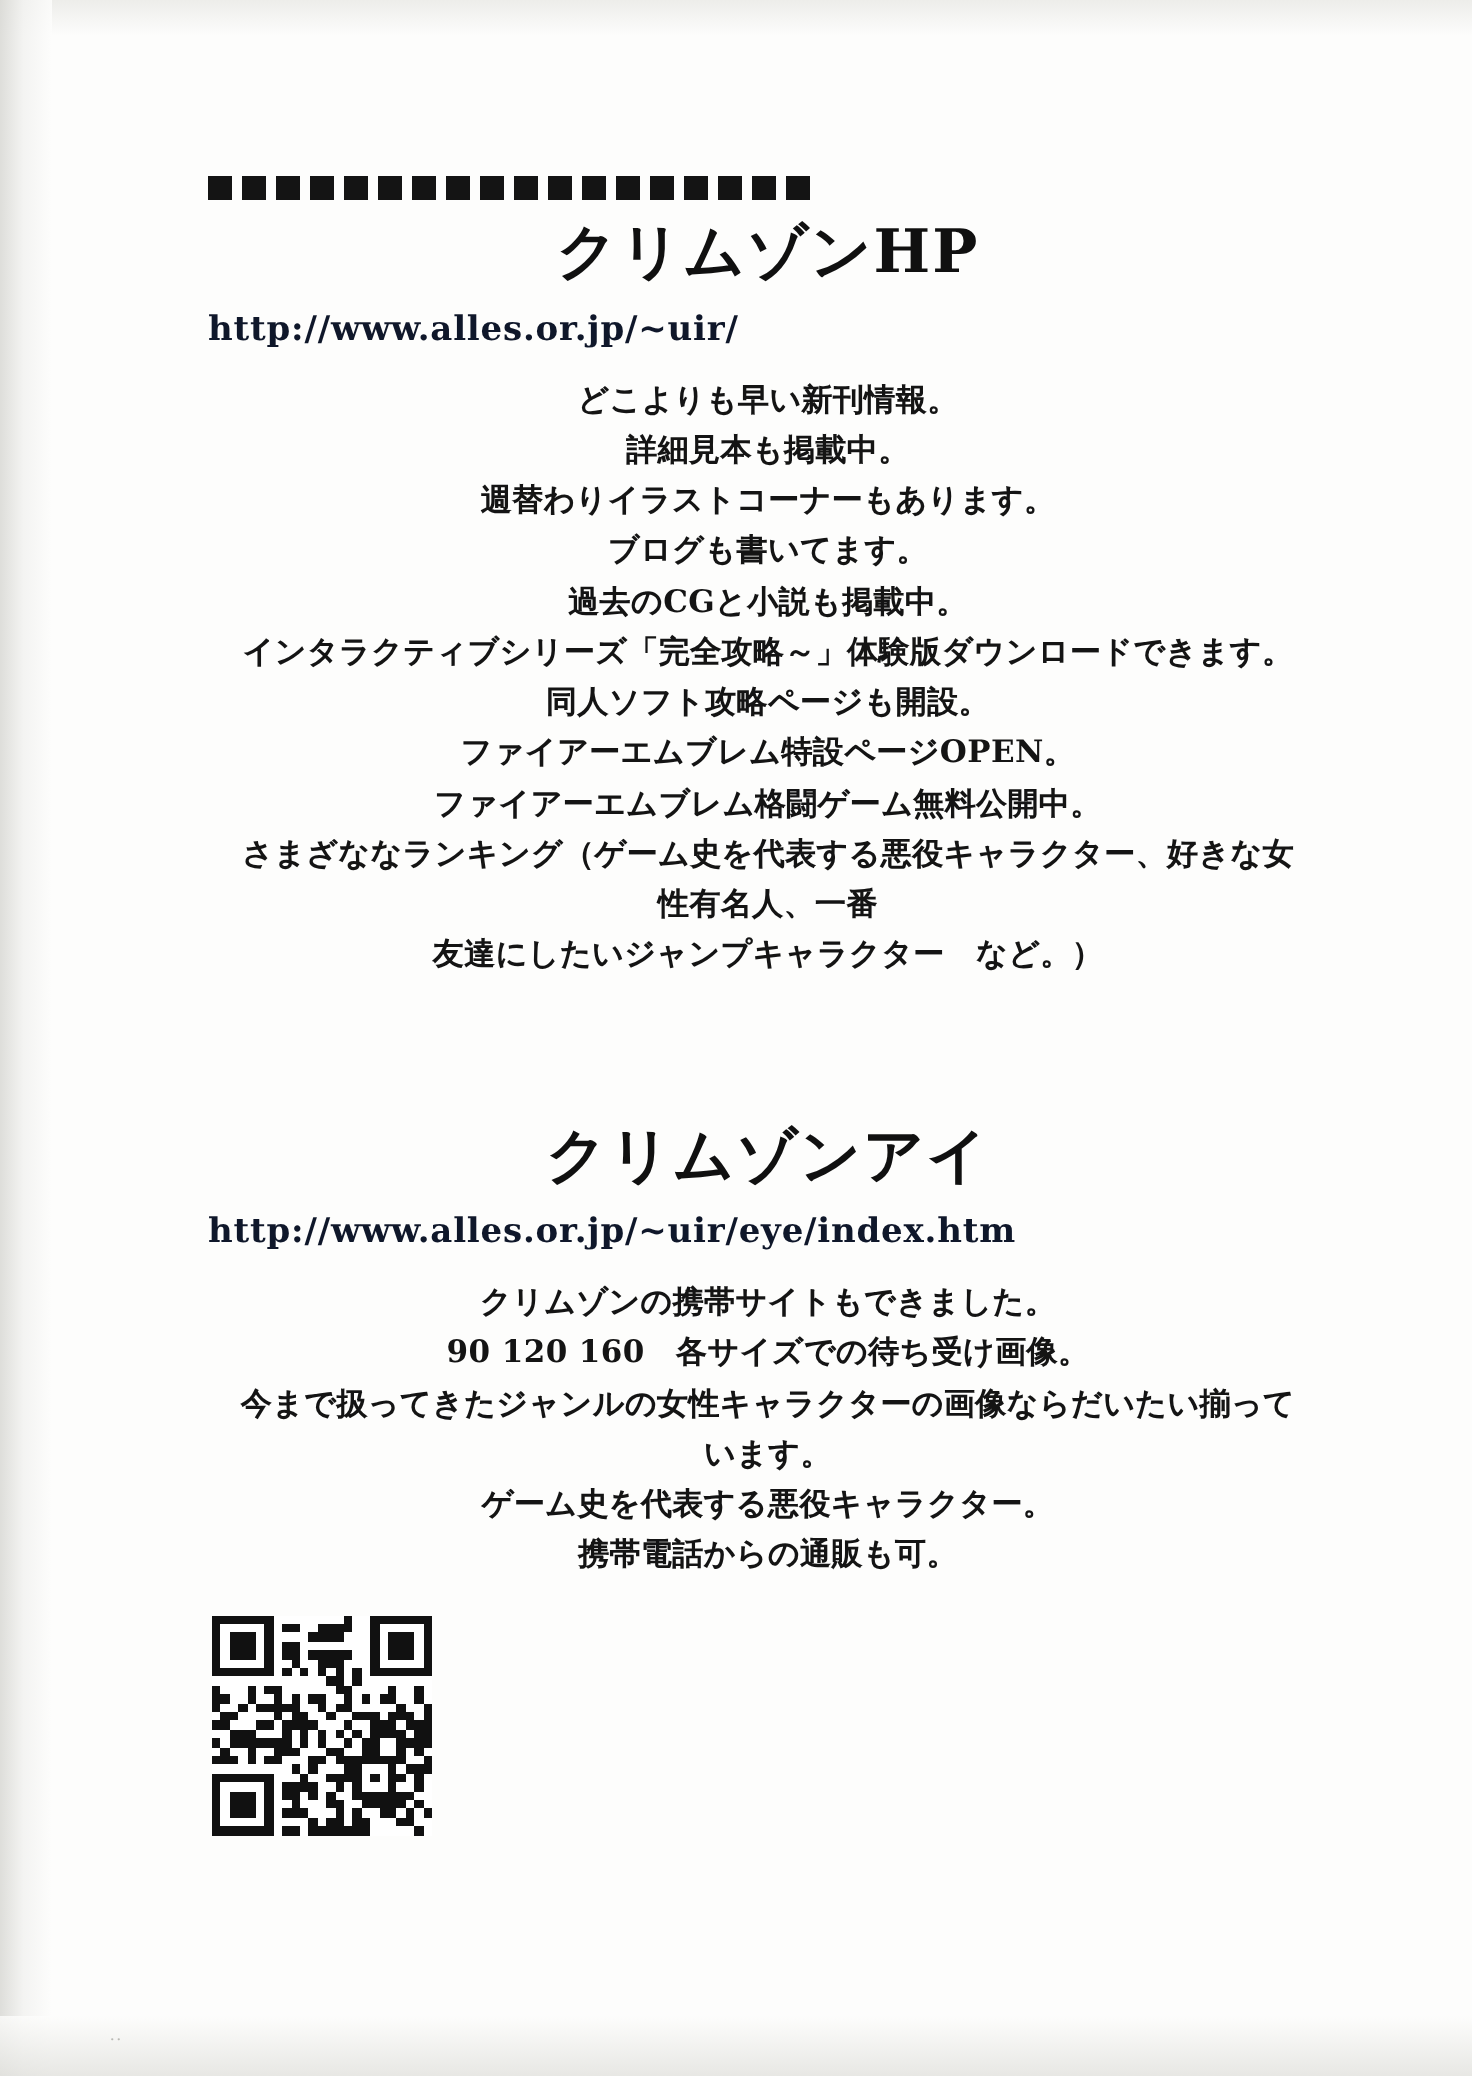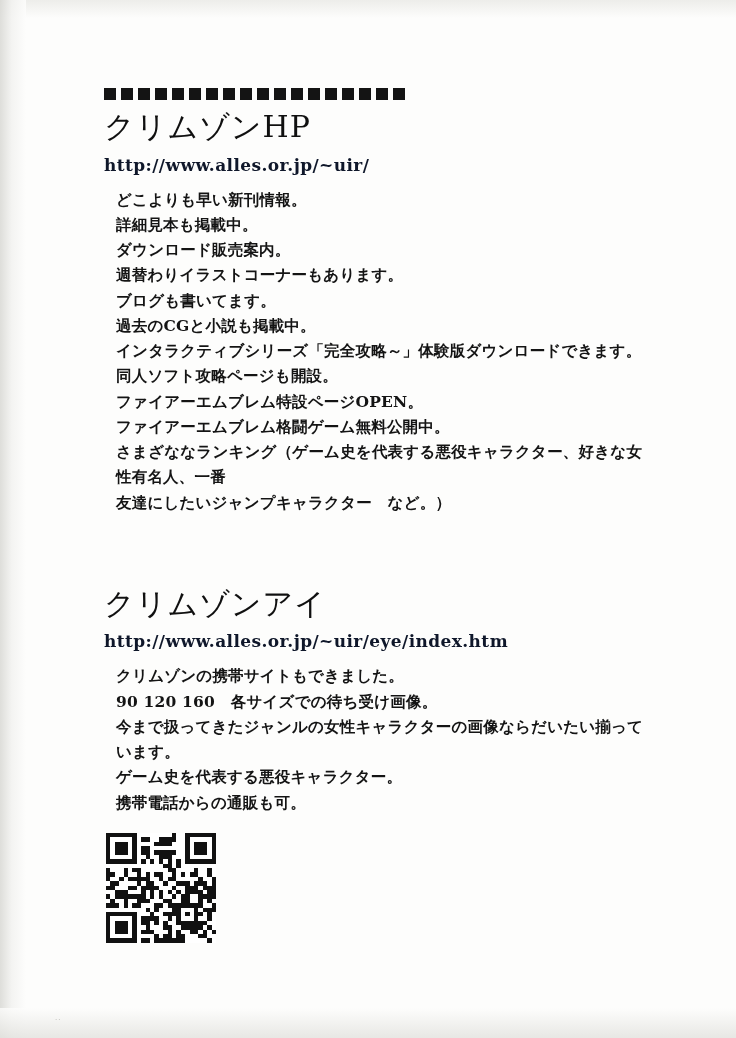--- a/index.html
+++ b/index.html
@@ -72,41 +72,43 @@
     margin: 0 0 10px 0;
   }
   .square-rule .sq {
     width: 12px;
     height: 12px;
     background: #141414;
   }
 
   .section-title {
     font-family: "DejaVu Serif", serif;
-    font-weight: normal;
+    font-weight: bold;
     font-size: 30px;
     line-height: 1.15;
     letter-spacing: 1px;
     margin: 4px 0 10px 0;
     color: #101010;
+    text-align: center;
   }
 
   .url {
     font-family: "DejaVu Serif", serif;
     font-weight: bold;
     font-size: 17px;
     letter-spacing: .4px;
     margin: 0 0 6px 0;
     color: #0f172a;
   }
 
   .lines {
     margin: 12px;
     padding: 0;
     list-style: none;
+    text-align: center;
   }
   .lines li {
     font-family: "DejaVu Serif", serif;
     font-weight: bold;
     font-size: 15.5px;
     line-height: 1.63;
     letter-spacing: .2px;
     color: #141414;
   }
 
@@ -162,21 +164,20 @@
         <span class="sq" style="background: rgb(20, 20, 20);"></span>
         <span class="sq" style="background: rgb(20, 20, 20);"></span>
       </div>
 
     <div>
       <h1 class="section-title">クリムゾンHP</h1>
       <div class="url">http://www.alles.or.jp/~uir/</div>
       <ul class="lines">
         <li>どこよりも早い新刊情報。</li>
         <li>詳細見本も掲載中。</li>
-        <li>ダウンロード販売案内。</li>
         <li>週替わりイラストコーナーもあります。</li>
         <li>ブログも書いてます。</li>
         <li>過去のCGと小説も掲載中。</li>
         <li>インタラクティブシリーズ「完全攻略～」体験版ダウンロードできます。</li>
         <li>同人ソフト攻略ページも開設。</li>
         <li>ファイアーエムブレム特設ページOPEN。</li>
         <li>ファイアーエムブレム格闘ゲーム無料公開中。</li>
         <li>さまざななランキング（ゲーム史を代表する悪役キャラクター、好きな女性有名人、一番</li>
         <li>友達にしたいジャンプキャラクター　など。）</li>
       </ul>

